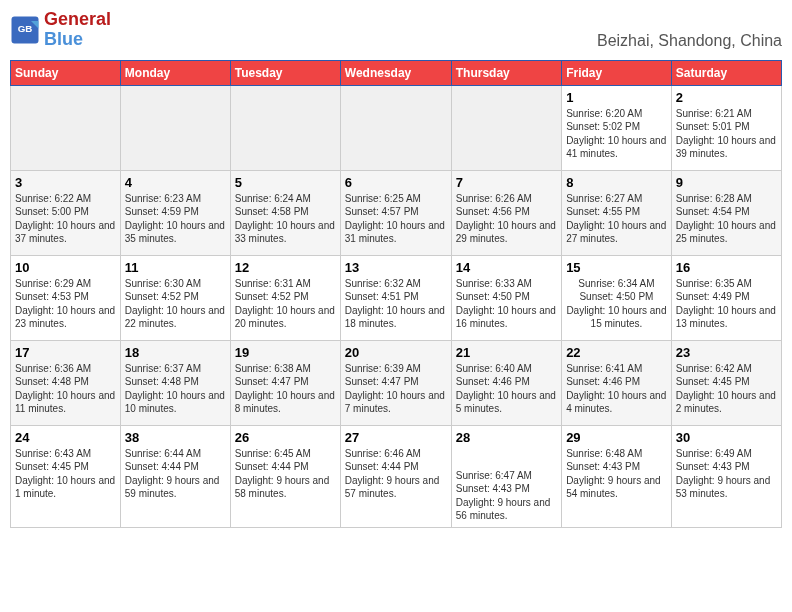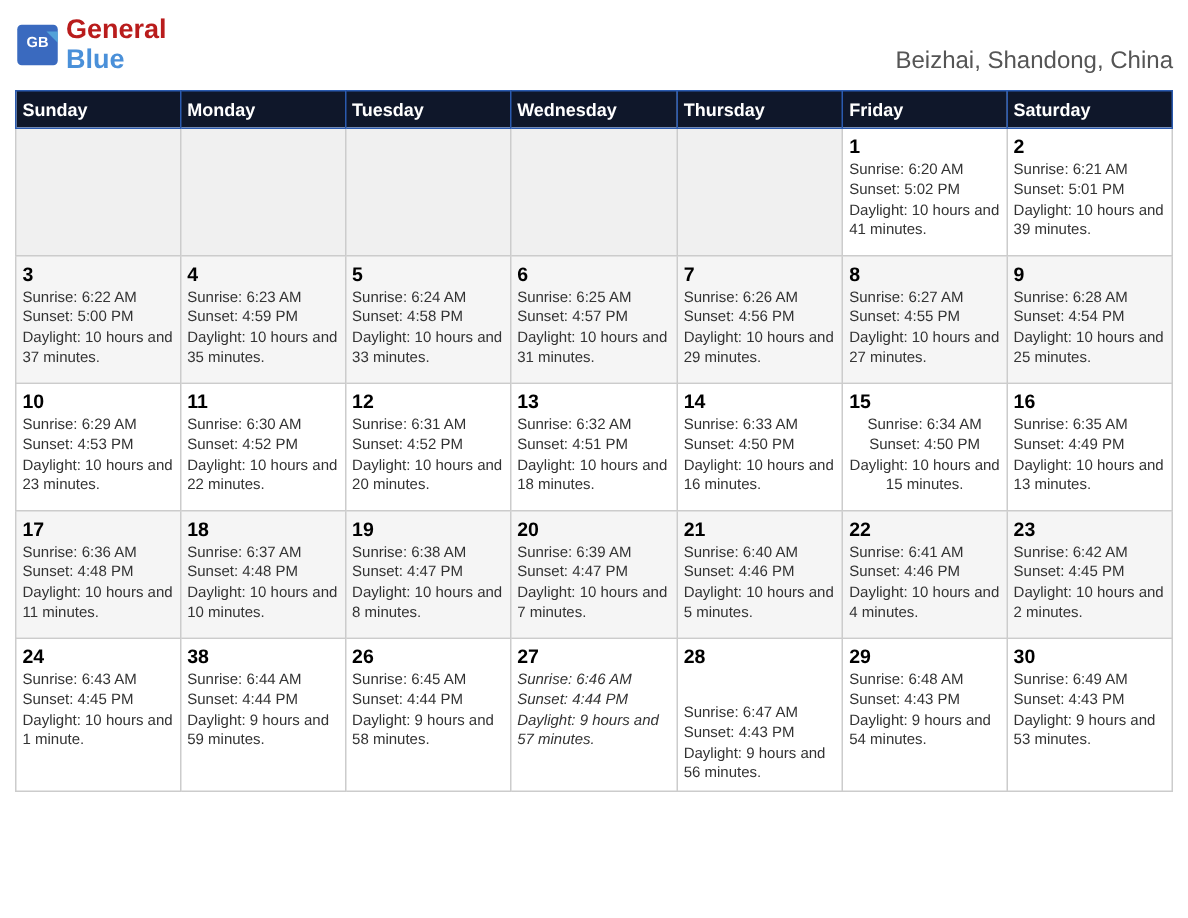--- a/index.html
+++ b/index.html
@@ -45,21 +45,21 @@
     .location-title {
       font-size: 16px;
       color: #555;
     }
     table {
       width: 100%;
       border-collapse: collapse;
       font-size: 11px;
     }
     thead th {
-      background-color: #0f172a;
+      background-color: #ef4444;
       color: #fff;
       padding: 5px 4px;
       text-align: left;
       font-size: 12px;
       font-weight: bold;
       border: 1px solid #2a5aaf;
     }
     tbody td {
       border: 1px solid #ccc;
       vertical-align: top;
@@ -284,21 +284,21 @@
 Daylight: 9 hours and 59 minutes.</div>
         </td>
         <td>
           <span class="day-num">26</span>
           <div class="day-info" style="white-space: pre-line;">Sunrise: 6:45 AM
 Sunset: 4:44 PM
 Daylight: 9 hours and 58 minutes.</div>
         </td>
         <td>
           <span class="day-num">27</span>
-          <div class="day-info" style="white-space: pre-line; font-style: italic;">Sunrise: 6:46 AM
+          <div class="day-info" style="white-space: pre-line;">Sunrise: 6:46 AM
 Sunset: 4:44 PM
 Daylight: 9 hours and 57 minutes.</div>
         </td>
         <td>
           <span class="day-num">28</span>
           <div class="day-info" style="white-space: pre-line; margin-top: 24px;">Sunrise: 6:47 AM
 Sunset: 4:43 PM
 Daylight: 9 hours and 56 minutes.</div>
         </td>
         <td>

